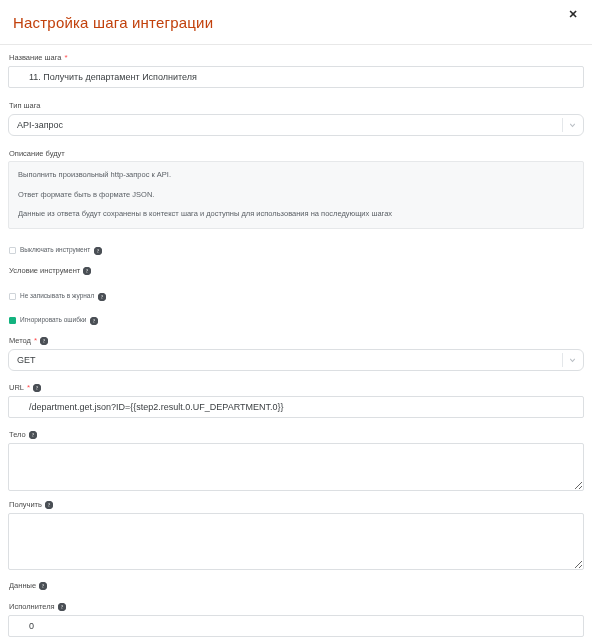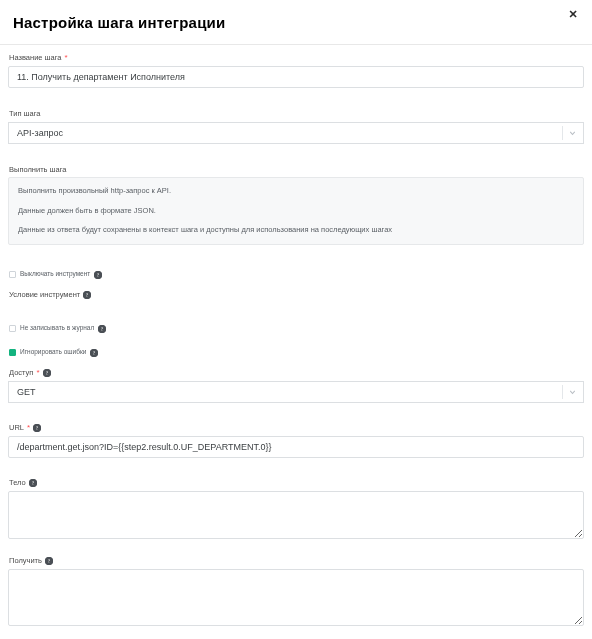--- a/index.html
+++ b/index.html
@@ -21,22 +21,22 @@
   
   .modal-header {
     position: relative;
     height: 44px;
     padding: 0 12px;
     display: flex;
     align-items: center;
   }
   .modal-title {
     font-size: 15px;
-    font-weight: 700;
-    color: #000000;
+    font-weight: 400;
+    color: #c2410c;
     letter-spacing: .2px;
     line-height: 1;
     margin: 0;
     padding-left: 1px;
   }
   .close-btn {
     position: absolute;
     top: 7px;
     right: 12px;
     width: 14px;
@@ -57,21 +57,21 @@
     height: 1px;
     background: #e8e8e8;
     margin: 0;
   }
 
   
   .modal-body {
     padding: 9px 8px 0 8px;
   }
 
-  .field { margin-bottom: 12px; }
+  .field { margin-bottom: 4px; }
 
   .field-label {
     font-size: 7.5px;
     color: #4a4a4a;
     line-height: 1;
     margin: 0 0 4px 1px;
     display: flex;
     align-items: center;
     gap: 3px;
     white-space: nowrap;
@@ -106,36 +106,36 @@
   .text-input {
     display: block;
     width: 100%;
     height: 22px;
     border: 1px solid #dcdfe2;
     border-radius: 2px;
     background: #fff;
     font-family: "Liberation Sans", sans-serif;
     font-size: 9px;
     color: #3c4043;
-    padding: 0 8px;
+    padding: 0 20px;
     outline: none;
     line-height: 20px;
   }
   .text-input::placeholder { color: #9aa0a6; }
 
   .select-wrap {
     position: relative;
     width: 100%;
     height: 22px;
   }
   .select-box {
     width: 100%;
     height: 22px;
     border: 1px solid #dcdfe2;
-    border-radius: 0;
+    border-radius: 6px;
     background: #fff;
     font-size: 9px;
     color: #3c4043;
     padding: 0 34px 0 8px;
     display: flex;
     align-items: center;
     cursor: pointer;
     user-select: none;
   }
   .select-box.placeholder-val { color: #8b9096; }
@@ -259,25 +259,25 @@
             <path d="M3 4.5 L6 8 L9 4.5"></path>
           </svg>
       </span>
     </div>
   </div>
 
   <div class="sp-10"></div>
 
   <div class="field">
     <div class="field-label">
-      <span>Выполнить шага</span>
+      <span>Описание будут</span>
     </div>
     <div class="desc-box">
       <p class="desc-line">Выполнить произвольный http-запрос к API.</p>
-      <p class="desc-line">Данные должен быть в формате JSON.</p>
+      <p class="desc-line">Ответ формате быть в формате JSON.</p>
       <p class="desc-line">Данные из ответа будут сохранены в контекст шага и доступны для использования на последующих шагах</p>
     </div>
   </div>
 
   <div class="sp-14"></div>
 
   <div class="check-row">
     <span class="checkbox"></span>
     <span class="check-label">Выключать инструмент</span>
     <span class="help-icon">
@@ -329,21 +329,21 @@
           <path d="M6.3 6.1c0-1 .8-1.7 1.8-1.7s1.7.7 1.7 1.6c0 .8-.4 1.1-1 1.5-.5.3-.7.6-.7 1.1v.3H6.9v-.4c0-.9.4-1.3 1-1.7.4-.3.6-.5.6-.8 0-.4-.3-.7-.8-.7s-.8.3-.8.8H6.3z" fill="#fff"></path>
           <circle cx="7.85" cy="11.3" r=".85" fill="#fff"></circle>
         </svg>
     </span>
   </div>
 
   <div class="sp-12"></div>
 
   <div class="field">
     <div class="field-label">
-      <span>Доступ</span>
+      <span>Метод</span>
       <span class="req-star">*</span>
       <span class="help-icon">
         <svg viewBox="0 0 16 16" fill="none">
             <circle cx="8" cy="8" r="8" fill="#4a4f55"></circle>
             <path d="M6.3 6.1c0-1 .8-1.7 1.8-1.7s1.7.7 1.7 1.6c0 .8-.4 1.1-1 1.5-.5.3-.7.6-.7 1.1v.3H6.9v-.4c0-.9.4-1.3 1-1.7.4-.3.6-.5.6-.8 0-.4-.3-.7-.8-.7s-.8.3-.8.8H6.3z" fill="#fff"></path>
             <circle cx="7.85" cy="11.3" r=".85" fill="#fff"></circle>
           </svg>
       </span>
     </div>
     <div class="select-wrap">

